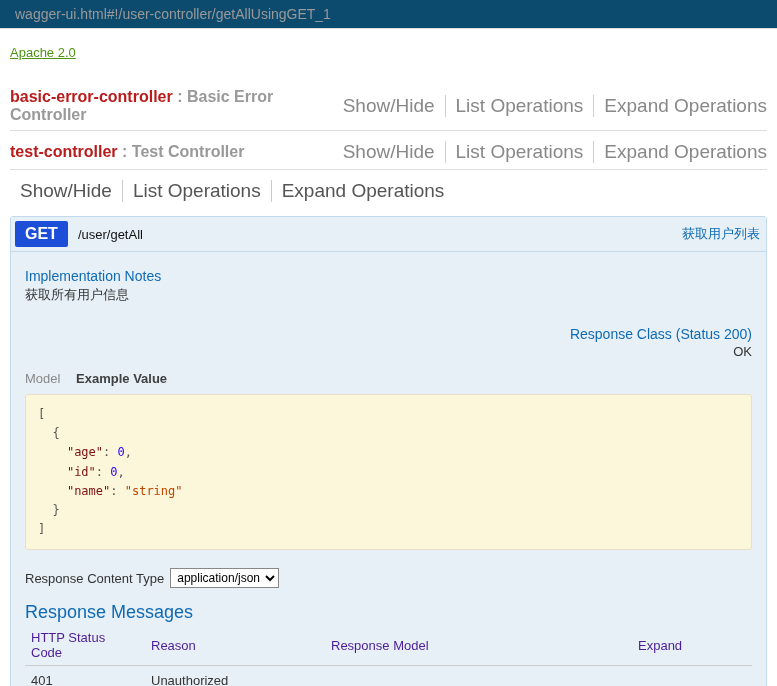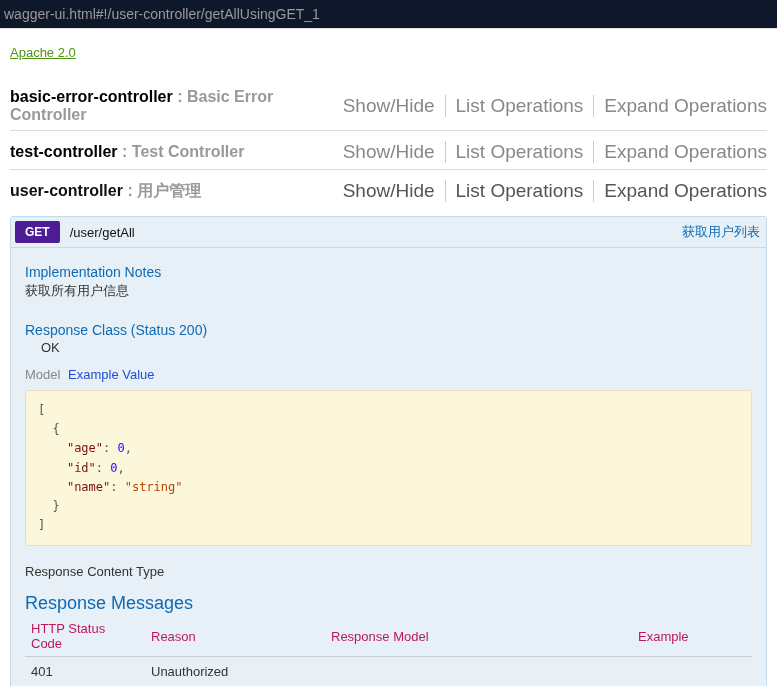--- a/index.html
+++ b/index.html
@@ -1,51 +1,51 @@
 <!DOCTYPE html>
 <html><head>
 <meta charset="utf-8">
 <style>
   * { box-sizing: border-box; margin: 0; padding: 0; }
   body { font-family: "Helvetica Neue", Arial, sans-serif; font-size: 13px; color: #333; background: #fff; width: 777px; }
-  .url-bar { background: #0f172a; color: #999; font-size: 14px; padding: 6px 0 6px 4px; border-bottom: 1px solid #ddd; }
+  .url-bar { background: #0c4a6e; color: #999; font-size: 14px; padding: 6px 0 6px 15px; border-bottom: 1px solid #ddd; }
   .content { padding: 16px 10px 10px 10px; }
   .license { color: #4e9412; text-decoration: underline; font-size: 13px; margin-top: 41px; }
   .controller-row { display: flex; justify-content: space-between; align-items: center; border-bottom: 1px solid #ddd; padding: 10px 0 6px 0; }
   .controller-title { font-size: 16px; font-weight: 700; color: #999; }
-  .controller-title .name { color: #000000; }
+  .controller-title .name { color: #b91c1c; }
   .controller-title .desc { color: #999; }
   .controller-title.active .name { color: #111; }
   .controller-title.active .desc { color: #999; }
   .ops { display: flex; align-items: center; font-size: 19px; color: #888; }
   .ops .op { padding: 0 10px; border-right: 1px solid #ccc; cursor: pointer; white-space: nowrap; }
   .ops .op:last-child { border-right: none; padding-right: 0; }
   .ops.active .op { color: #555; }
   .op-panel { border: 1px solid #c3d9ec; border-radius: 3px; margin-top: 8px; background: #e7f0f7; }
   .op-header { display: flex; align-items: center; padding: 4px 6px 4px 4px; border-bottom: 1px solid #c3d9ec; background: #e7f0f7; }
-  .method-badge { background: #4c1d95; color: #fff; font-weight: 700; font-size: 12px; padding: 4px 10px; border-radius: 2px; margin-right: 10px; }
+  .method-badge { background: #1d4ed8; color: #fff; font-weight: 700; font-size: 16px; padding: 4px 10px; border-radius: 2px; margin-right: 10px; }
   .op-path { color: #111; font-size: 13px; }
   .op-summary { margin-left: auto; color: #0f6ab4; font-size: 13px; }
   .op-body { padding: 10px 14px 14px 14px; }
   .section-title { color: #0f6ab4; font-size: 14px; padding: 6px 0 2px 0; }
   .notes-text { color: #333; font-size: 13px; }
-  .response-class { padding-top: 16px; }
+  .response-class { padding-top: 16px; text-align: right; }
   .ok-text { color: #333; font-size: 13px; margin-left: 16px; }
   .model-switch { padding: 12px 0 8px 0; font-size: 13px; }
-  .model-switch .model { color: #888; margin-right: 4px; cursor: pointer; }
-  .model-switch .example { color: #1d4ed8; cursor: pointer; }
+  .model-switch .model { color: #888; margin-right: 12px; cursor: pointer; }
+  .model-switch .example { color: #404040; cursor: pointer; font-weight: bold; }
   .code-block { background: #fcf6db; border: 1px solid #e5e0c6; border-radius: 3px; padding: 10px 12px; font-family: Menlo, Consolas, monospace; font-size: 12px; line-height: 1.6; color: #555; white-space: pre; overflow-x: auto; }
   .code-block .key { color: #7b1010; }
   .code-block .num { color: #2a00ff; }
   .code-block .str { color: #c04600; }
   .content-type-row { padding: 18px 0 10px 0; font-size: 13px; display:flex; align-items:center; }
   .content-type-row select { margin-left: 6px; border: 1px solid #888; font-size: 12px; padding: 1px 2px; background:#fff; }
   .msgs-title { color: #0f6ab4; font-size: 18px; padding: 4px 0 2px 0; }
   table.msgs { width: 100%; border-collapse: collapse; font-size: 13px; }
-  table.msgs th { text-align: left; color: #be185d; font-weight: 400; padding: 5px 6px; border-bottom: 1px solid #ccc; }
+  table.msgs th { text-align: left; color: #4c1d95; font-weight: 400; padding: 5px 6px; border-bottom: 1px solid #ccc; }
   table.msgs td { padding: 7px 6px; border-bottom: 1px solid #4d7c0f; color: #333; }
   table.msgs th:nth-child(1), table.msgs td:nth-child(1) { width: 120px; }
   table.msgs th:nth-child(2), table.msgs td:nth-child(2) { width: 180px; }
   table.msgs th:nth-child(3), table.msgs td:nth-child(3) { width: auto; }
   table.msgs th:nth-child(4), table.msgs td:nth-child(4) { width: 120px; }
 </style>
 </head>
 <body>
 
 <div class="url-bar">
@@ -78,25 +78,20 @@
       <span class="desc">Test Controller</span>
     </div>
     <div class="ops">
       <span class="op">Show/Hide</span>
       <span class="op">List Operations</span>
       <span class="op">Expand Operations</span>
     </div>
   </div>
 
   <div class="controller-row" style="border-bottom:none;">
-    <div class="controller-title active">
-      <span class="name">user-controller</span>
-      <span style="color:#999;"> : </span>
-      <span class="desc">用户管理</span>
-    </div>
     <div class="ops active">
       <span class="op">Show/Hide</span>
       <span class="op">List Operations</span>
       <span class="op">Expand Operations</span>
     </div>
   </div>
 
   
   <div class="op-panel">
     <div class="op-header">
@@ -121,30 +116,33 @@
       <div class="code-block">[
   {
     <span class="key">"age"</span>: <span class="num">0</span>,
     <span class="key">"id"</span>: <span class="num">0</span>,
     <span class="key">"name"</span>: <span class="str">"string"</span>
   }
 ]</div>
 
       <div class="content-type-row">
         <span>Response Content Type</span>
+        <select>
+          <option>application/json</option>
+        </select>
       </div>
 
       <div class="msgs-title">Response Messages</div>
       <table class="msgs">
         <thead>
           <tr>
             <th>HTTP Status Code</th>
             <th>Reason</th>
             <th>Response Model</th>
-            <th>Example</th>
+            <th>Expand</th>
           </tr>
         </thead>
         <tbody>
           <tr>
             <td>401</td>
             <td>Unauthorized</td>
             <td></td>
             <td></td>
           </tr>
           <tr>

